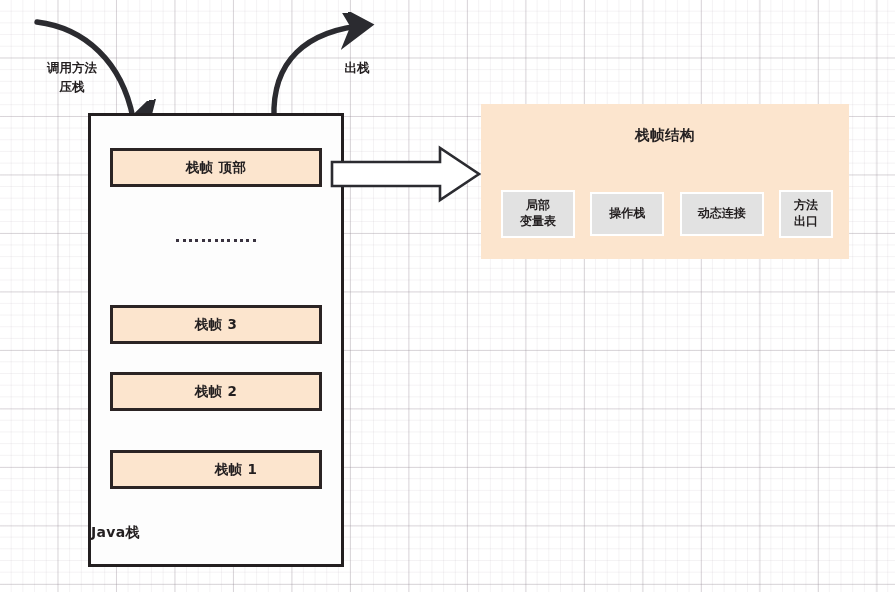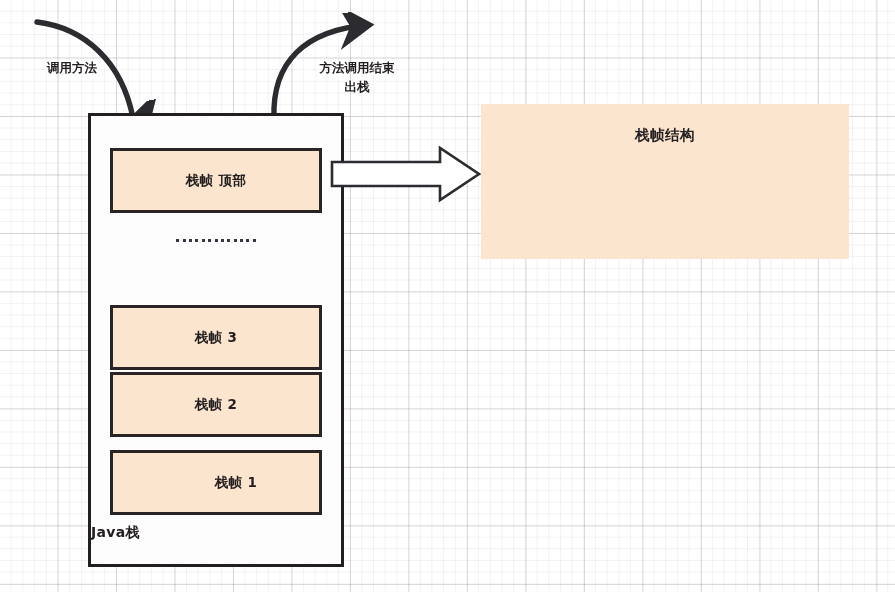--- a/index.html
+++ b/index.html
@@ -52,21 +52,21 @@
     font-weight: bold;
     color: #231f20;
     letter-spacing: 0.3px;
   }
 
   
   .stack-frame {
     position: absolute;
     left: 19px;
     width: 212px;
-    height: 65px;
+    height: 39px;
     background: #fce5ce;
     border: 3px solid #2b2424;
     box-sizing: border-box;
     display: flex;
     align-items: center;
     justify-content: center;
     font-size: 13.5px;
     font-weight: bold;
     color: #231f20;
     letter-spacing: 0.4px;
@@ -183,23 +183,23 @@
       </marker>
     </defs>
 
     <path d="M 37 22 C 85 28, 122 62, 133 118" stroke="#2b2b30" stroke-width="5.4" fill="none" stroke-linecap="round" marker-end="url(#head-down)"></path>
 
     <path d="M 274 118 C 272 62, 305 30, 368 25" stroke="#2b2b30" stroke-width="5.4" fill="none" stroke-linecap="round" marker-end="url(#head-right)"></path>
   </svg>
 
   <div class="arrow-label" id="label-push">
     <div>调用方法</div>
+    <div>压栈</div>
   </div>
   <div class="arrow-label" id="label-pop">
-    <div>方法调用结束</div>
     <div>出栈</div>
   </div>
 
   <div class="abs" id="java-stack-box">
 
     <div class="stack-frame" id="frame-top">
       <span>栈帧 顶部</span>
     </div>
 
     <div id="stack-ellipsis">
@@ -233,15 +233,36 @@
     <div id="java-stack-label">Java栈</div>
   </div>
 
   <svg class="abs" id="block-arrow" viewBox="0 0 152 58" xmlns="http://www.w3.org/2000/svg">
     <path d="M 2 17 L 110 17 L 110 3 L 149 29 L 110 55 L 110 41 L 2 41 Z" fill="#ffffff" stroke="#2b2b30" stroke-width="2.6" stroke-linejoin="miter"></path>
   </svg>
 
   <div class="abs" id="frame-structure-panel">
     <div id="frame-structure-title">栈帧结构</div>
 
+    <div id="frame-parts">
+
+      <div class="frame-part" id="part-local">
+        <span>局部</span>
+        <span>变量表</span>
+      </div>
+
+      <div class="frame-part" id="part-opstack">
+        <span>操作栈</span>
+      </div>
+
+      <div class="frame-part" id="part-dynlink">
+        <span>动态连接</span>
+      </div>
+
+      <div class="frame-part" id="part-exit">
+        <span>方法</span>
+        <span>出口</span>
+      </div>
+
+    </div>
   </div>
 
 </div>
 
 </body></html>

